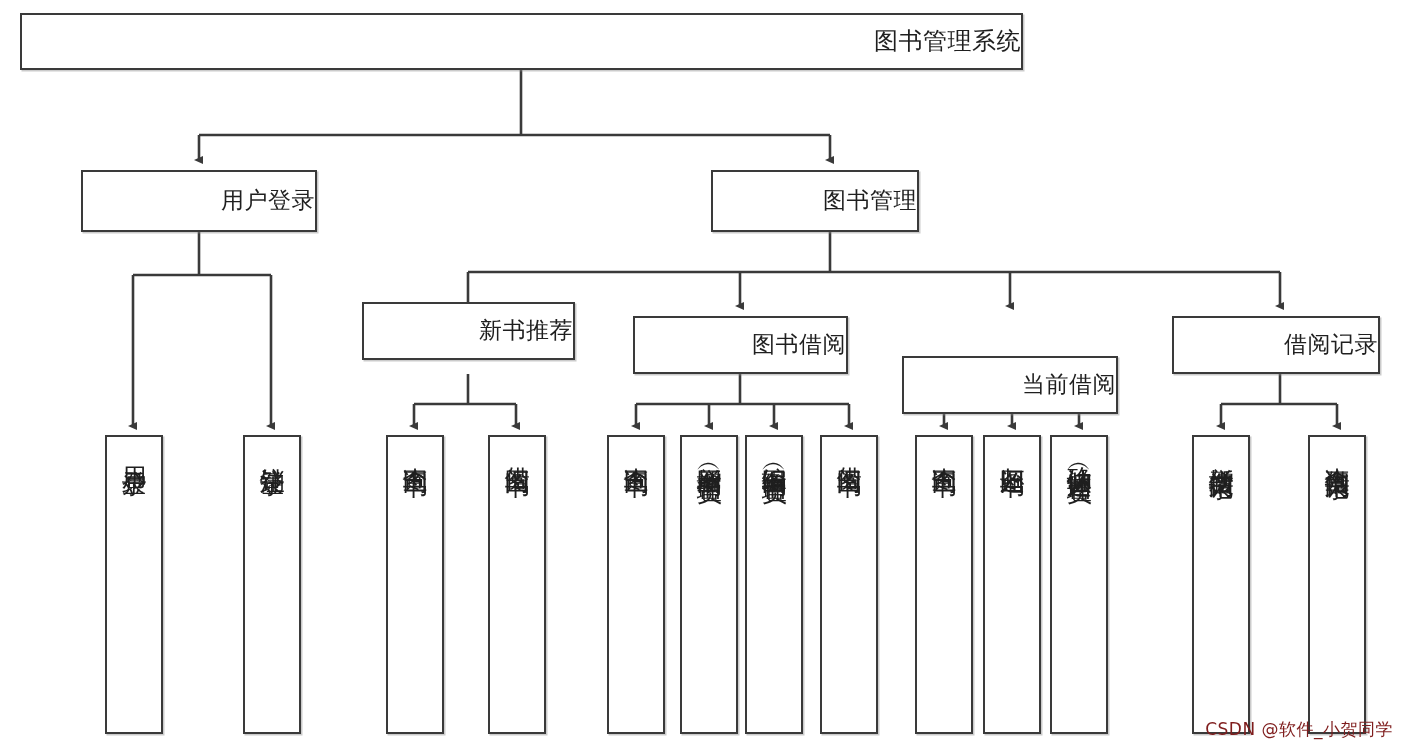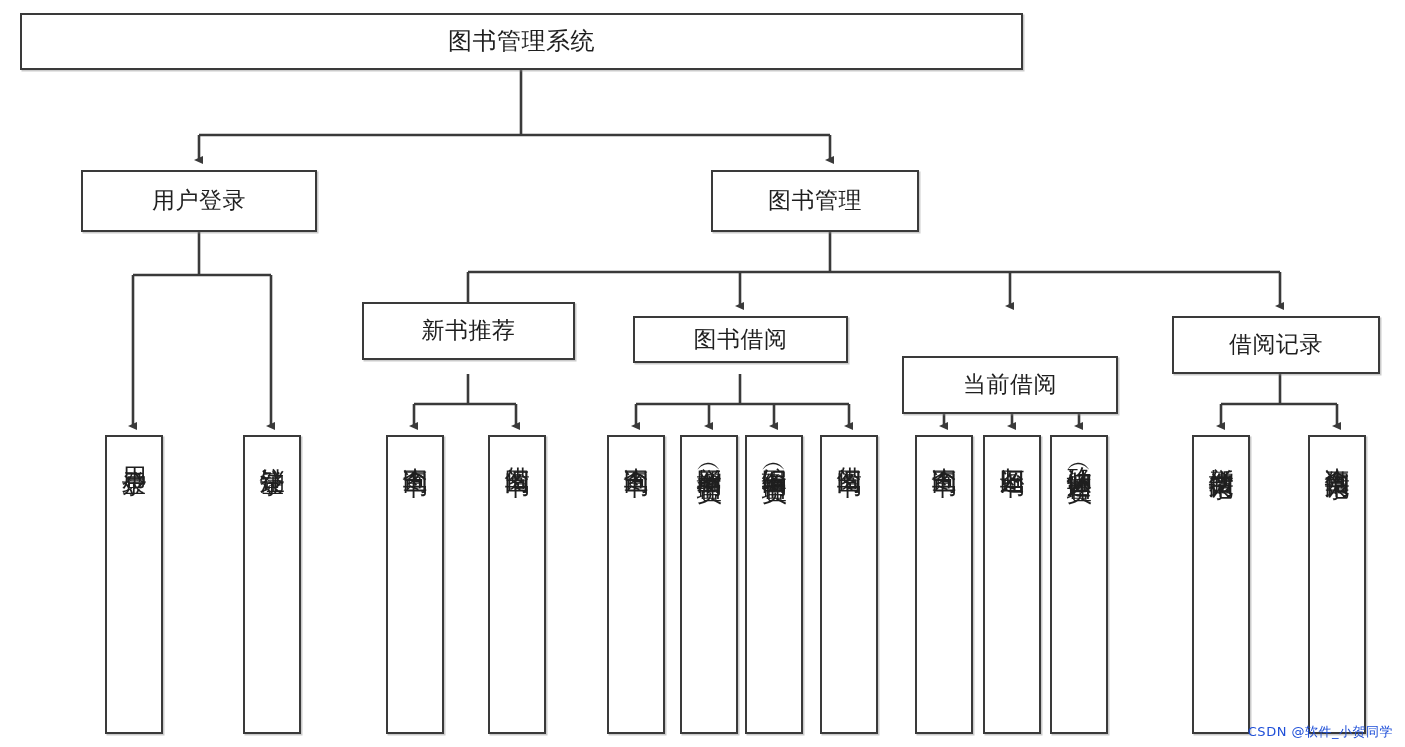--- a/index.html
+++ b/index.html
@@ -25,21 +25,21 @@
     height: 747px;
     pointer-events: none;
   }
   .node {
     position: absolute;
     box-sizing: border-box;
     border: 2px solid #3a3a3a;
     background: #ffffff;
     display: flex;
     align-items: center;
-    justify-content: center;
+    justify-content: flex-end;
     color: #1c1c1c;
     box-shadow: 1.5px 1.5px 0 rgba(140,140,140,0.45);
   }
   .node .label {
     display: block;
     text-align: center;
     line-height: 1.18;
     color: #1f1f1f;
   }
   .node.horizontal .label {
@@ -56,22 +56,22 @@
     text-orientation: upright;
     font-size: 25px;
     letter-spacing: 2px;
     margin: 0 auto;
   }
   .node.root .label { font-size: 24px; }
   .watermark {
     position: absolute;
     right: 12px;
     bottom: 6px;
-    font-size: 13px;
-    color: #1d4ed8;
+    font-size: 17px;
+    color: #7f1d1d;
     letter-spacing: 0.5px;
     white-space: nowrap;
     user-select: none;
   }
 </style>
 </head>
 <body>
 
 <div id="canvas">
 
@@ -134,21 +134,21 @@
   </div>
 
   <div class="node horizontal" style="left:711px; top:170px; width:208px; height:62px;">
     <span class="label">图书管理</span>
   </div>
 
   <div class="node horizontal" style="left:362px; top:302px; width:213px; height:58px;">
     <span class="label">新书推荐</span>
   </div>
 
-  <div class="node horizontal" style="left:633px; top:316px; width:215px; height:47px;">
+  <div class="node horizontal" style="left:633px; top:316px; width:215px; height:58px;">
     <span class="label">图书借阅</span>
   </div>
 
   <div class="node horizontal" style="left:902px; top:316px; width:216px; height:58px;margin-top:40px;">
     <span class="label">当前借阅</span>
   </div>
 
   <div class="node horizontal" style="left:1172px; top:316px; width:208px; height:58px;">
     <span class="label">借阅记录</span>
   </div>

